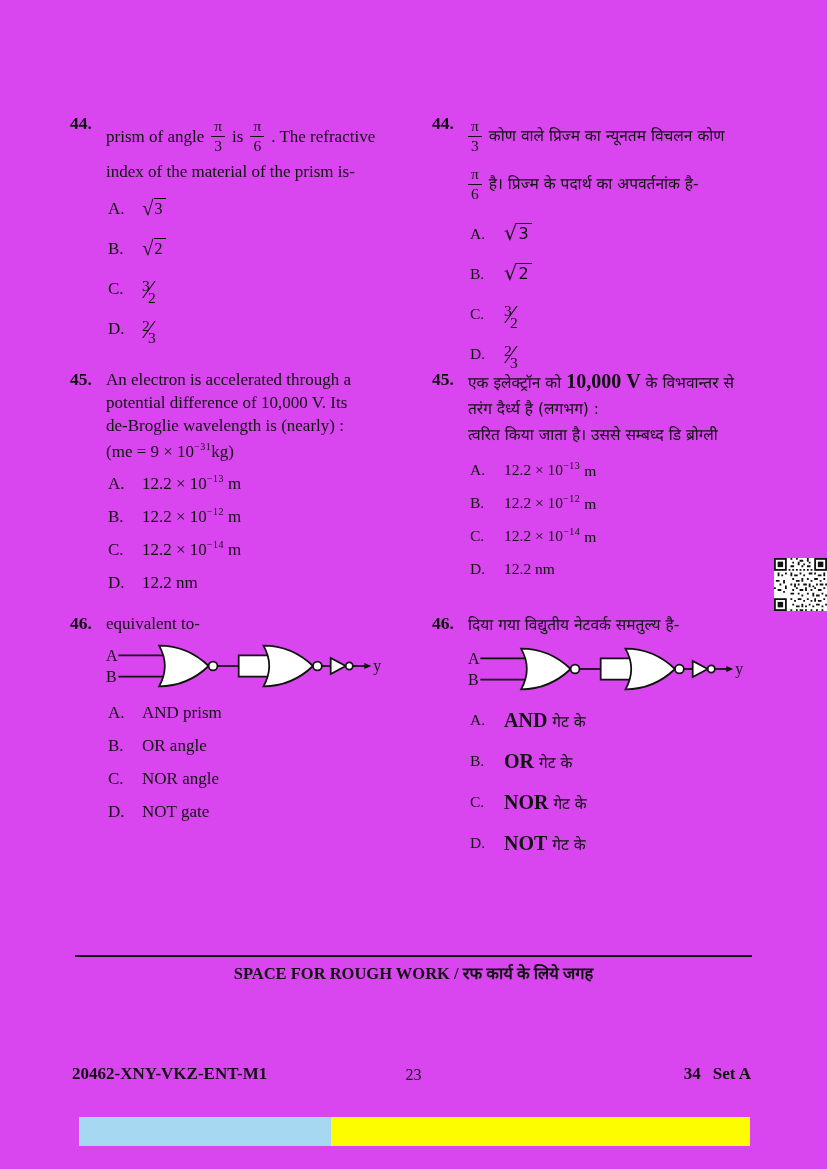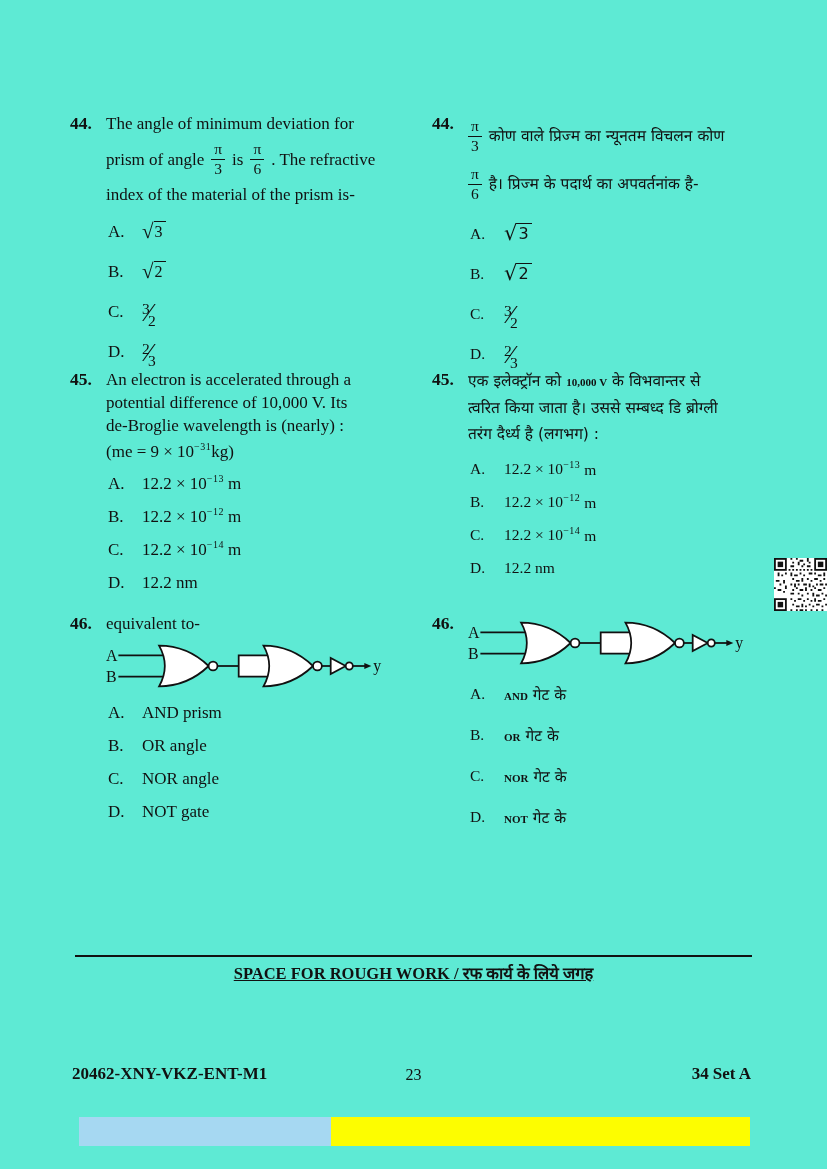--- a/index.html
+++ b/index.html
@@ -1,16 +1,16 @@
 <!DOCTYPE html>
 <html><head>
 <meta charset="utf-8">
 <style>
   html,body{margin:0;padding:0;background:#e8e8e8;}
-  .page{position:relative;width:827px;height:1169px;background:#5eead4;
+  .page{position:relative;width:827px;height:1169px;background:#d946ef;
         font-family:"Liberation Serif","DejaVu Serif",serif;color:#111;overflow:hidden;}
   .q{position:absolute;display:flex;}
   .qnum{font-weight:bold;font-size:17.5px;width:36px;flex:none;line-height:23px;}
   .qbody{flex:1;}
   .qline{margin:0;font-size:17px;line-height:23px;}
   .mathline{display:flex;align-items:center;gap:7px;min-height:48px;}
   .frac{display:inline-flex;flex-direction:column;align-items:center;line-height:1.05;
         font-size:15.5px;text-align:center;}
   .frac .fnum{border-bottom:1.4px solid #111;padding:0 3px 1px 3px;}
   .frac .fden{padding-top:1px;}
@@ -25,42 +25,41 @@
   .sfrac{display:inline-block;font-size:15.5px;white-space:nowrap;}
   .sf-n{display:inline-block;transform:translateY(-6px);}
   .sf-s{display:inline-block;font-size:26px;line-height:1;margin:0 -3px;transform:translateY(1px);}
   .sf-d{display:inline-block;transform:translateY(6px);}
   .exp{font-size:10px;vertical-align:super;letter-spacing:.5px;}
   .unit{margin-left:4px;}
   .formula{font-size:17px;margin:4px 0 8px 0;}
   .hi .qline,.hi .oval,.hi .olabel{font-family:"DejaVu Sans","Liberation Sans",sans-serif;font-size:15.5px;}
   .hi .qline{line-height:26px;}
   .hi-bold{font-weight:bold;}
-  .latin-b{font-weight:bold;font-family:"Liberation Serif",serif;font-size:11px;}
+  .latin-b{font-weight:bold;font-family:"Liberation Serif",serif;font-size:20px;}
   .circuit{display:block;margin:6px 0 8px 0;}
   .cg{fill:#fff;stroke:#111;stroke-width:2;}
   .cw{stroke:#111;stroke-width:2;}
   .ctext{font-size:18px;fill:#111;font-family:"Liberation Serif",serif;}
   .rule{position:absolute;left:75px;width:677px;border-top:2.5px solid #111;}
   .rough{position:absolute;left:75px;width:677px;text-align:center;font-weight:bold;font-size:16.5px;}
   .f-code{position:absolute;font-weight:bold;font-size:17px;}
   .f-page{position:absolute;left:0;width:827px;text-align:center;font-size:16px;}
-  .f-set{position:absolute;font-weight:bold;font-size:17px;display:flex;gap:4px;align-items:center;}
+  .f-set{position:absolute;font-weight:bold;font-size:17px;display:flex;gap:12px;align-items:center;}
   .bar{position:absolute;height:29px;}
   .qr{position:absolute;}
 </style>
 </head>
 <body>
 
 <div class="page">
 
   <section class="q" style="left:70px;top:112px;width:352px;">
     <div class="qnum">44.</div>
     <div class="qbody">
-      <p class="qline">The angle of minimum deviation for</p>
       <div class="qline mathline">
         <span>prism of angle</span>
         <span class="frac">
           <span class="fnum">π</span>
           <span class="fden">3</span>
         </span>
         <span>is</span>
         <span class="frac">
           <span class="fnum">π</span>
           <span class="fden">6</span>
@@ -164,22 +163,22 @@
           <span class="oval"><span>12.2 nm</span><sup class="exp"></sup><span class="unit"></span></span>
         </div>
       </div>
     </div>
   </section>
 
   <section class="q hi" style="left:432px;top:368px;width:322px;">
     <div class="qnum">45.</div>
     <div class="qbody">
       <p class="qline"><span>एक इलेक्ट्रॉन को </span><span class="latin-b">10,000 V</span><span> के विभवान्तर से</span></p>
+      <p class="qline">तरंग दैर्ध्य है (लगभग) :</p>
       <p class="qline">त्वरित किया जाता है। उससे सम्बध्द डि ब्रोग्ली</p>
-      <p class="qline">तरंग दैर्ध्य है (लगभग) :</p>
       <div class="opts" style="font-family:'Liberation Serif',serif;">
         <div class="opt">
           <span class="olabel" style="font-family:'Liberation Serif',serif;">A.</span>
           <span class="oval" style="font-family:'Liberation Serif',serif;"><span>12.2 × 10</span><sup class="exp">−13</sup><span class="unit">m</span></span>
         </div>
         <div class="opt">
           <span class="olabel" style="font-family:'Liberation Serif',serif;">B.</span>
           <span class="oval" style="font-family:'Liberation Serif',serif;"><span>12.2 × 10</span><sup class="exp">−12</sup><span class="unit">m</span></span>
         </div>
         <div class="opt">
@@ -233,20 +232,21 @@
           <span class="olabel">D.</span>
           <span class="oval">NOT gate</span>
         </div>
       </div>
     </div>
   </section>
 
   <section class="q hi" style="left:432px;top:612px;width:322px;">
     <div class="qnum">46.</div>
     <div class="qbody">
+      <p class="qline">दिया गया विद्युतीय नेटवर्क समतुल्य है-</p>
       <svg class="circuit" width="276" height="50" viewBox="0 0 312 56">
         <text x="0" y="22" class="ctext">A</text>
         <text x="0" y="46" class="ctext">B</text>
         <line x1="14" y1="16" x2="74" y2="16" class="cw"></line>
         <line x1="14" y1="40" x2="74" y2="40" class="cw"></line>
         <path class="cg" d="M60,5 Q73,28 60,51 Q92,51 116,28 Q92,5 60,5 Z"></path>
         <circle class="cg" cx="121" cy="28" r="5"></circle>
         <line x1="126" y1="28" x2="150" y2="28" class="cw"></line>
         <rect class="cg" x="150" y="16" width="36" height="24"></rect>
         <path class="cg" d="M178,5 Q191,28 178,51 Q210,51 234,28 Q210,5 178,5 Z"></path>
@@ -289,21 +289,21 @@
         <rect x="23" y="1" width="5" height="5" fill="#fff"></rect>
         <rect x="24" y="2" width="3" height="3"></rect>
       <rect x="0" y="22" width="7" height="7"></rect>
         <rect x="1" y="23" width="5" height="5" fill="#fff"></rect>
         <rect x="2" y="24" width="3" height="3"></rect>
       <path d="M9 0h1v1H9zM12 0h1v1h-1zM14 1h2v1h-2zM18 0h1v2h-1zM10 2h1v1h-1zM13 2h1v2h-1zM16 3h1v1h-1zM19 2h1v1h-1zM9 4h2v1H9zM15 4h1v1h-1zM18 4h2v1h-2zM8 6h1v1H8zM10 6h1v1h-1zM12 6h1v1h-1zM14 6h1v1h-1zM16 6h1v1h-1zM18 6h1v1h-1zM20 6h1v1h-1zM2 8h1v2H2zM4 9h1v1H4zM6 8h1v1H6zM1 12h2v1H1zM5 12h1v2H5zM3 14h1v1H3zM0 16h1v1H0zM6 15h1v2H6zM2 17h2v1H2zM5 18h1v1h-1zM9 8h1v2H9zM11 9h2v1h-2zM14 8h1v1h-1zM16 9h1v1h-1zM19 8h2v1h-2zM22 8h1v1h-1zM24 9h2v1h-2zM27 8h1v2h-1zM10 11h1v1h-1zM12 12h2v1h-2zM15 11h1v2h-1zM18 11h1v1h-1zM20 12h1v1h-1zM22 11h2v1h-2zM25 12h1v1h-1zM27 11h1v1h-1zM9 14h1v1H9zM11 14h1v2h-1zM13 14h1v1h-1zM16 14h2v1h-2zM19 14h1v2h-1zM21 15h1v1h-1zM23 14h1v1h-1zM25 14h2v1h-2zM28 14h1v1h-1zM10 17h1v1h-1zM12 16h1v1h-1zM14 17h2v1h-2zM17 16h1v2h-1zM20 17h1v1h-1zM22 16h1v1h-1zM24 17h2v1h-2zM27 16h1v1h-1zM9 19h2v1H9zM13 19h1v1h-1zM15 20h1v1h-1zM18 19h1v1h-1zM21 19h1v2h-1zM23 20h2v1h-2zM26 19h1v1h-1zM28 20h1v1h-1zM9 22h1v1H9zM11 23h1v1h-1zM13 22h2v1h-2zM16 23h1v1h-1zM18 22h1v1h-1zM20 23h1v1h-1zM22 22h1v2h-1zM24 23h2v1h-2zM27 22h1v1h-1zM10 25h1v1h-1zM12 26h2v1h-2zM15 25h1v2h-1zM17 26h1v1h-1zM19 25h1v1h-1zM21 26h1v1h-1zM23 25h2v1h-2zM26 26h1v1h-1zM28 25h1v1h-1zM9 28h1v1H9zM12 28h1v1h-1zM14 28h2v1h-2zM17 28h1v1h-1zM20 28h1v1h-1zM23 28h1v1h-1zM26 28h1v1h-1z"></path>
     </g>
   </svg>
 
   <div class="rule" style="top:955px;"></div>
-  <div class="rough" style="top:961px;text-decoration:underline;">SPACE FOR ROUGH WORK / रफ कार्य के लिये जगह</div>
+  <div class="rough" style="top:961px;">SPACE FOR ROUGH WORK / रफ कार्य के लिये जगह</div>
 
   <div class="f-code" style="left:72px;top:1064px;">20462-XNY-VKZ-ENT-M1</div>
   <div class="f-page" style="top:1066px;">23</div>
   <div class="f-set" style="right:76px;top:1064px;">
     <span>34</span>
     <span>Set A</span>
   </div>
 
   <div class="bar" id="bar-blue" style="left: 79px; top: 1117px; width: 252px; background: rgb(166, 216, 242);"></div>
   <div class="bar" id="bar-yellow" style="left: 331px; top: 1117px; width: 419px; background: rgb(253, 253, 0);"></div>

